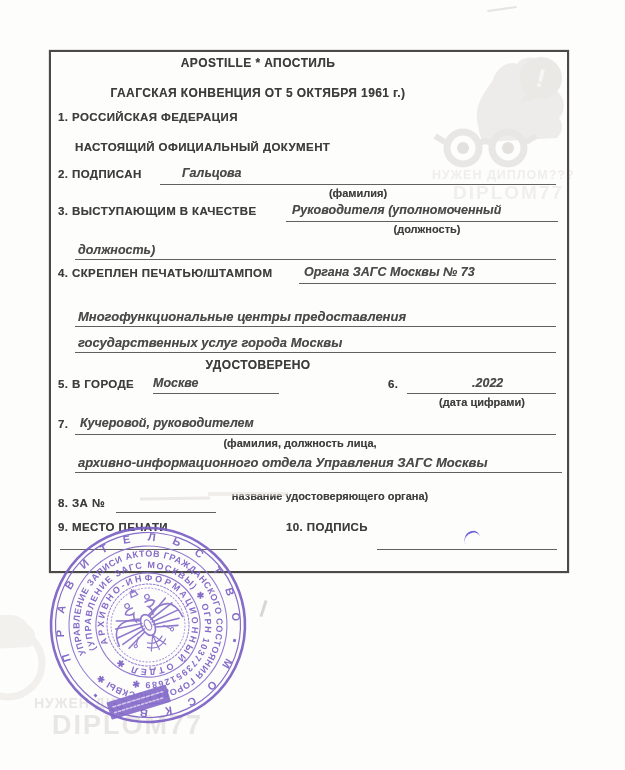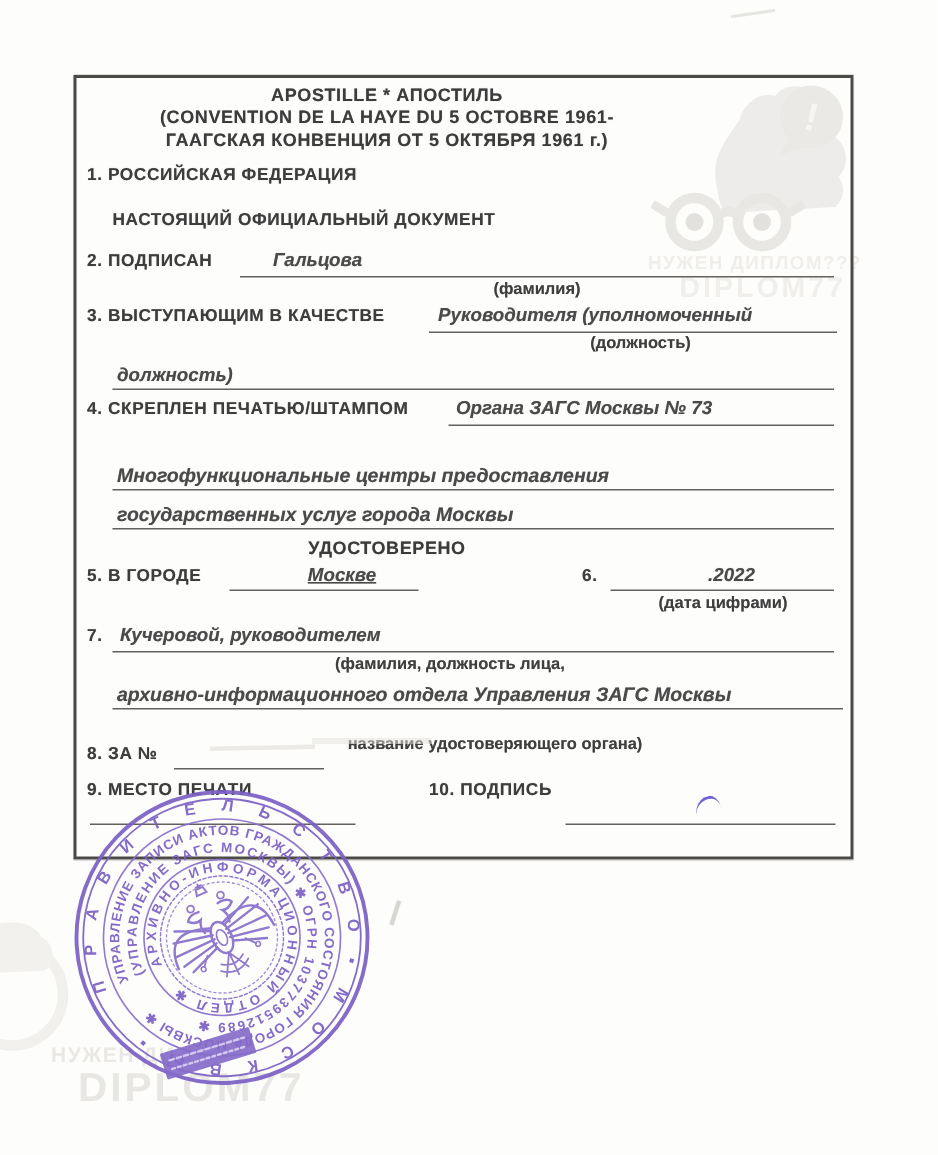--- a/index.html
+++ b/index.html
@@ -68,21 +68,20 @@
       <path d="M-10 6 C0 -4 22 -2 28 10 C36 14 38 26 30 32 L-10 34 Z" fill="#f2f1ee"></path>
     </svg>
     <div class="wm-text" style="left:34px;top:80px;font-size:14px;color:#eae8e4;">НУЖЕН ДИ</div>
     <div class="wm-text wm-brand" style="left:52px;top:95px;font-size:27px;color:#e9e7e3;">DIPLOM77</div>
   </div>
 
   <div class="doc">
     <div class="frame"></div>
 
     <div class="hdr" style="top:56px;">APOSTILLE * АПОСТИЛЬ</div>
-    <div class="hdr" style="top:71px;">(CONVENTION DE LA HAYE DU 5 OCTOBRE 1961-</div>
     <div class="hdr" style="top:86px;">ГААГСКАЯ КОНВЕНЦИЯ ОТ 5 ОКТЯБРЯ 1961 г.)</div>
 
     <div class="lbl" style="left:58px;top:111px;">1. РОССИЙСКАЯ ФЕДЕРАЦИЯ</div>
     <div class="lbl" style="left:75px;top:141px;">НАСТОЯЩИЙ ОФИЦИАЛЬНЫЙ ДОКУМЕНТ</div>
 
     <div class="lbl" style="left:58px;top:168px;">2. ПОДПИСАН</div>
     <div class="entry" style="left:170px;top:166px;margin-left:12px;">Гальцова</div>
     <div class="u" style="left:160px;top:184px;width:396px;"></div>
     <div class="hint" style="left:300px;top:187px;width:116px;">(фамилия)</div>
 
@@ -97,21 +96,21 @@
     <div class="entry" style="left:304px;top:265px;">Органа ЗАГС Москвы № 73</div>
     <div class="u" style="left:299px;top:283px;width:257px;"></div>
     <div class="entry" style="left:78px;top:309px;font-size:13px;">Многофункциональные центры предоставления</div>
     <div class="u" style="left:75px;top:326px;width:481px;"></div>
     <div class="entry" style="left:78px;top:335px;font-size:13px;">государственных услуг города Москвы</div>
     <div class="u" style="left:75px;top:352px;width:481px;"></div>
 
     <div class="hdr" style="top:358px;">УДОСТОВЕРЕНО</div>
 
     <div class="lbl" style="left:58px;top:378px;">5. В ГОРОДЕ</div>
-    <div class="entry" style="left:165px;top:376px;width:126px;text-align:center;text-decoration:underline;">Москве</div>
+    <div class="entry" style="left:153px;top:376px;width:126px;text-align:left;">Москве</div>
     <div class="u" style="left:153px;top:393px;width:126px;"></div>
     <div class="lbl" style="left:388px;top:378px;">6.</div>
     <div class="entry" style="left:472px;top:376px;">.2022</div>
     <div class="u" style="left:407px;top:393px;width:149px;"></div>
     <div class="hint" style="left:412px;top:396px;width:140px;">(дата цифрами)</div>
 
     <div class="lbl" style="left:58px;top:418px;">7.</div>
     <div class="entry" style="left:80px;top:416px;">Кучеровой, руководителем</div>
     <div class="u" style="left:75px;top:434px;width:481px;"></div>
     <div class="hint" style="left:180px;top:437px;width:240px;">(фамилия, должность лица,</div>

